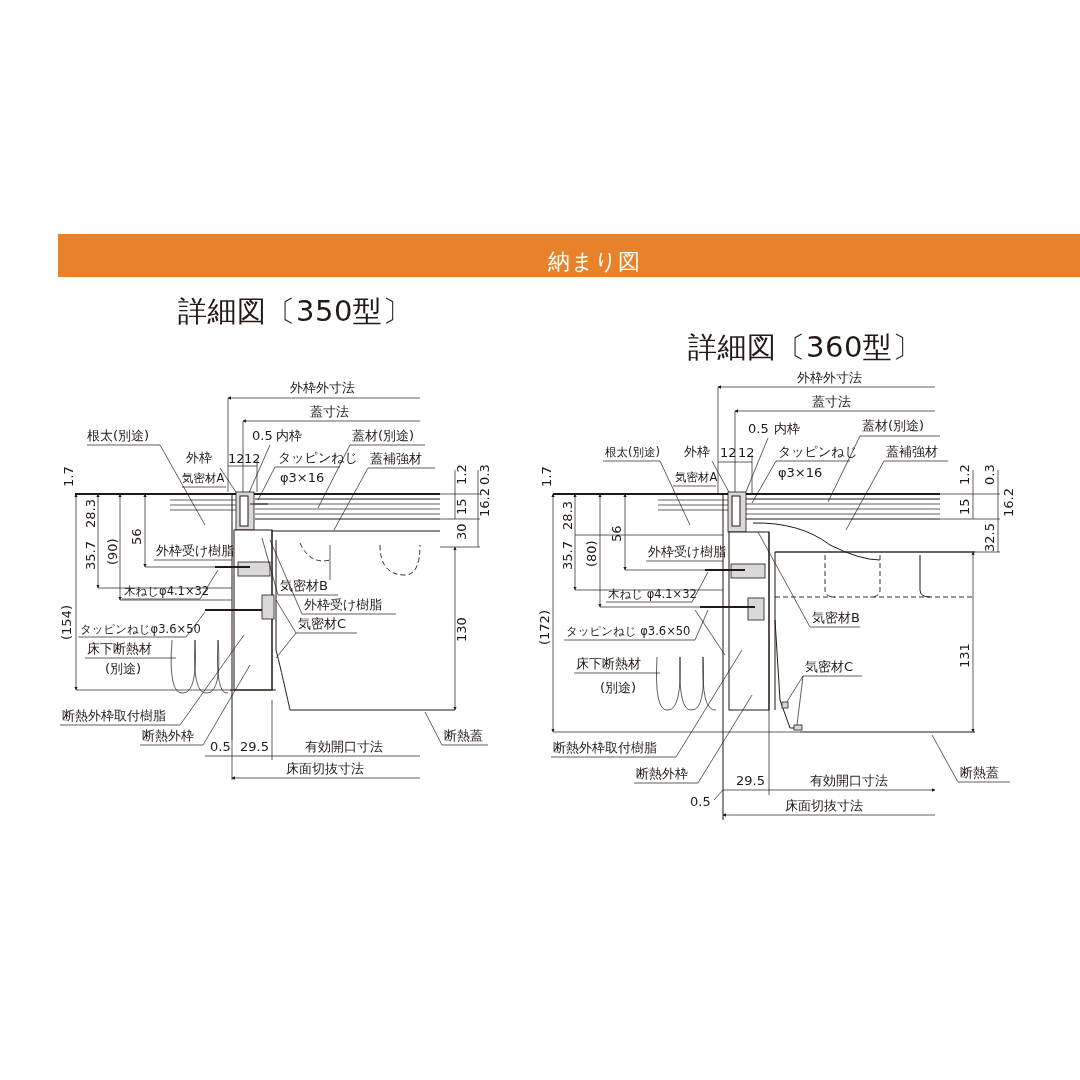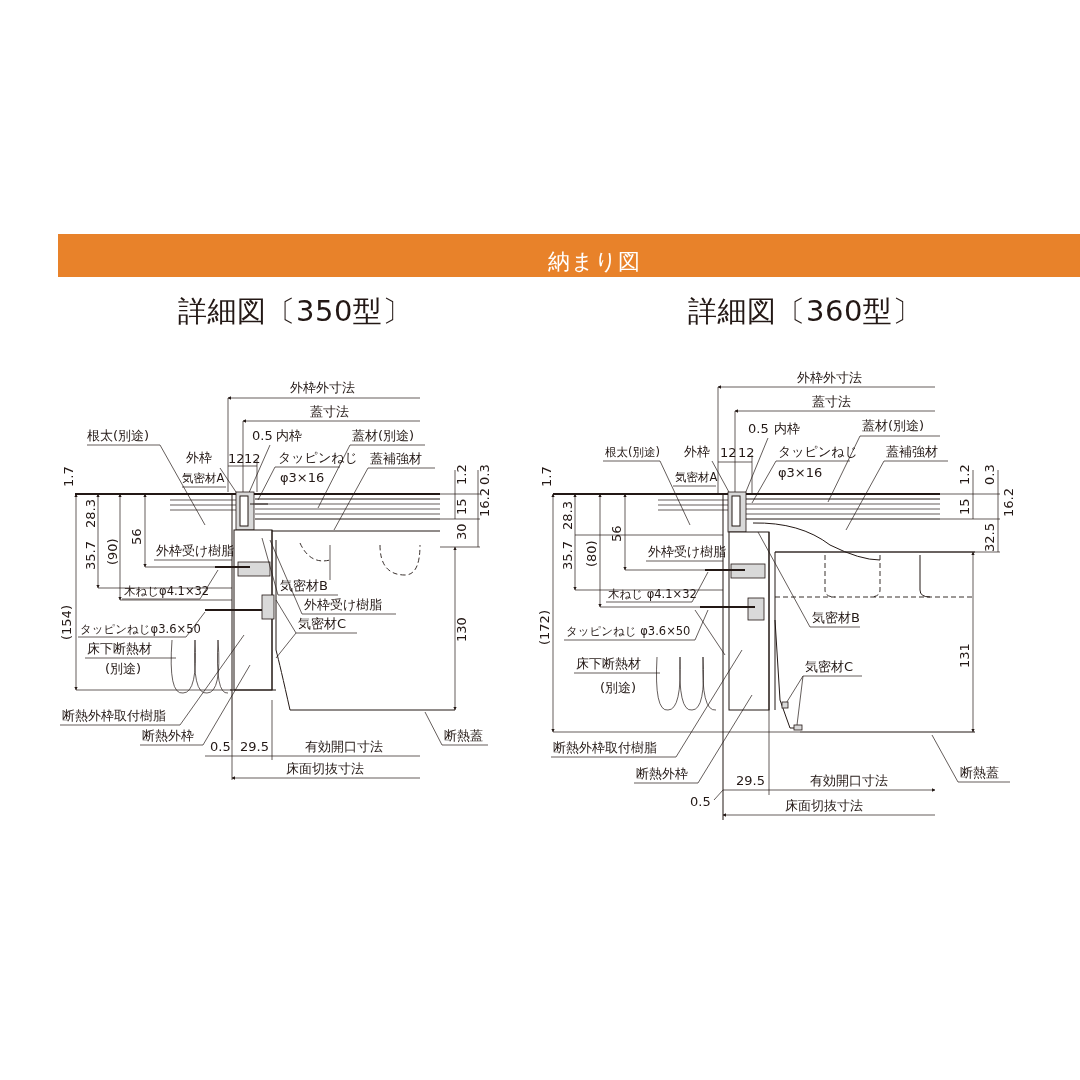--- a/index.html
+++ b/index.html
@@ -3,21 +3,21 @@
 <meta charset="utf-8">
 <style>
   html, body { margin:0; padding:0; background:#ffffff; }
   body { width:1080px; height:1080px; position:relative; overflow:hidden;
          font-family:"DejaVu Sans", "Liberation Sans", sans-serif; color:#231815; }
   .banner { position:absolute; left:58px; top:234px; width:1073px; height:43px;
             background:#e8822a; display:flex; align-items:flex-end; justify-content:center; }
   .banner-title { color:#ffffff; font-size:22px; letter-spacing:1px; }
   .sub-title { position:absolute; top:292px; font-size:29px; color:#231815; letter-spacing:0.5px; }
   #title-350 { left:178px; }
-  #title-360 { left:688px; }
+  #title-360 { left:688px;margin-top:36px; }
   svg.drawing { position:absolute; left:0; top:0; width:1080px; height:1080px; }
   svg text { font-family:"DejaVu Sans", "Liberation Sans", sans-serif; fill:#231815; }
   .lbl { font-size:13px; }
   .lbl-s { font-size:11.5px; }
   .dim { font-size:13px; }
   .ln { stroke:#231815; stroke-width:1; fill:none; }
   .ln-t { stroke:#231815; stroke-width:0.7; fill:none; }
   .ln-b { stroke:#231815; stroke-width:2; fill:none; }
   .dash { stroke:#231815; stroke-width:0.9; fill:none; stroke-dasharray:5 3; }
   .fill-w { fill:#ffffff; stroke:#231815; stroke-width:1; }

